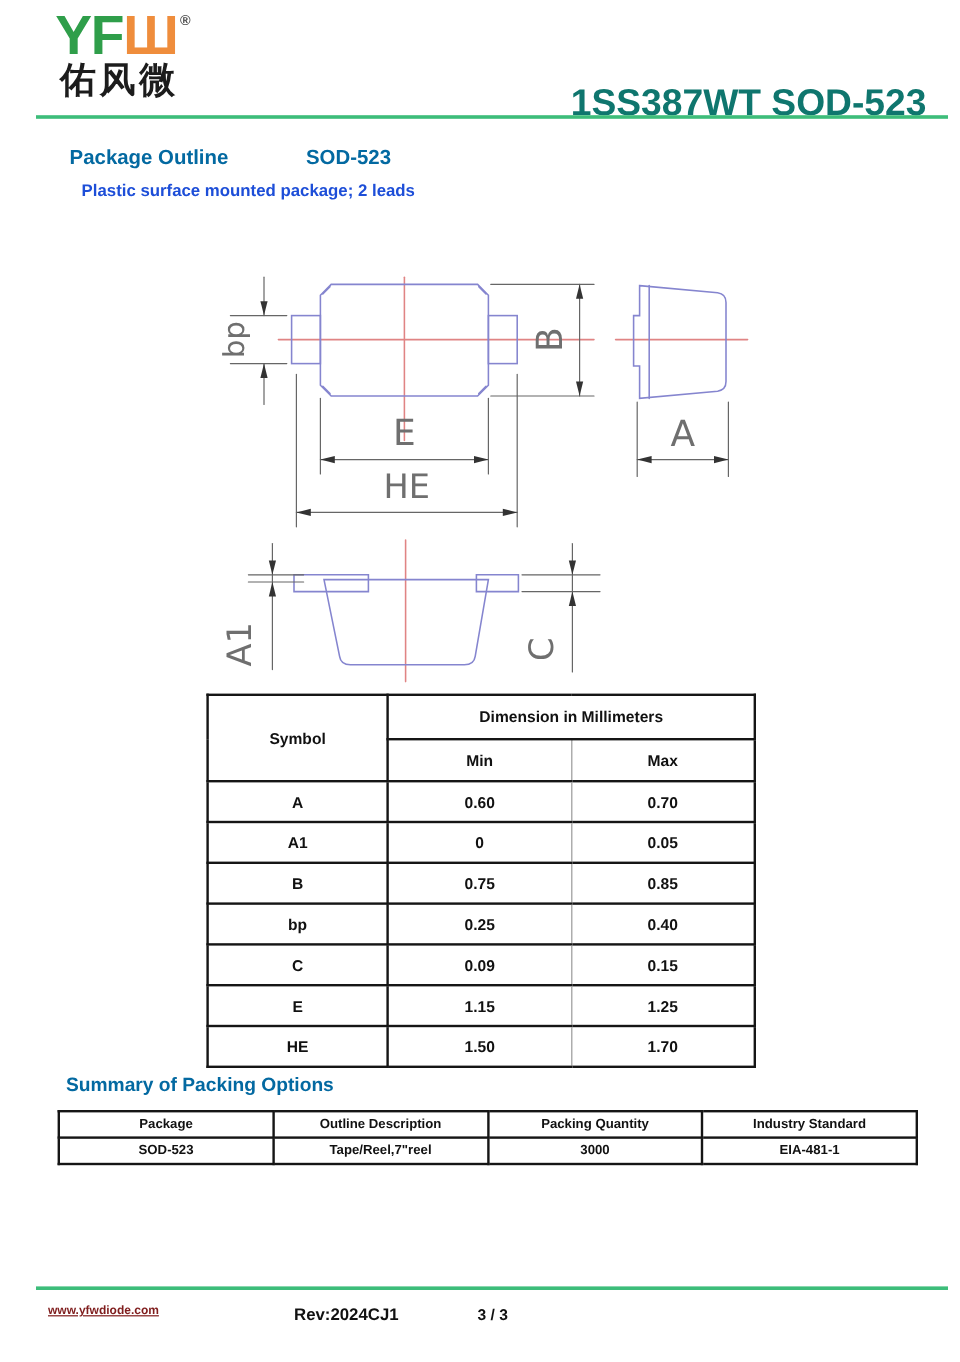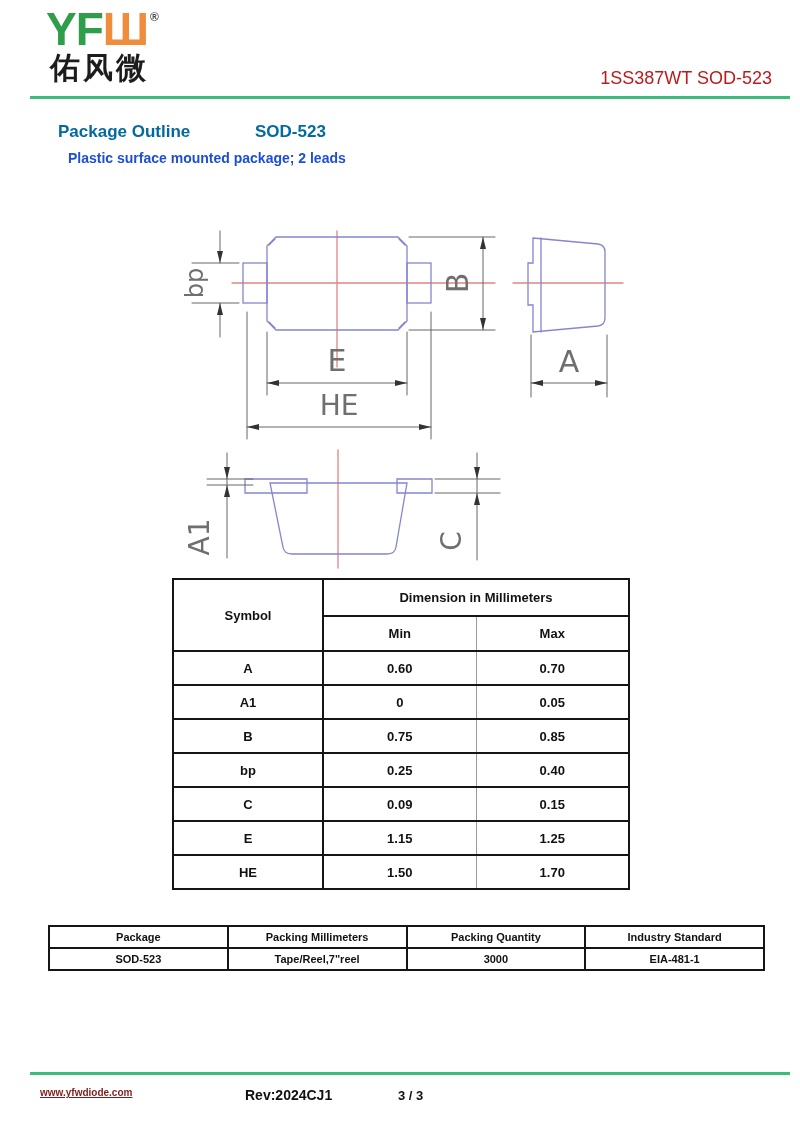--- a/index.html
+++ b/index.html
@@ -6,21 +6,21 @@
   .page{position:relative;width:800px;height:1135px;background:#ffffff;overflow:hidden;
         font-family:"Liberation Sans",sans-serif;color:#111;}
   .abs{position:absolute;}
 
   
   .logo-text{left:46px;top:6px;font-size:46px;font-weight:bold;letter-spacing:-1px;line-height:1;}
   .logo-green{color:#2f9e4a;}
   .logo-orange{color:#ef8d3c;}
   .logo-reg{left:150px;top:10px;font-size:12px;color:#4a4a4a;font-weight:bold;}
   .logo-cn{left:50px;top:53px;font-size:30px;font-weight:bold;color:#1c1c1c;letter-spacing:3px;line-height:1;}
-  .doc-title{right:28px;top:68px;font-size:18px;font-weight:normal;color:#b91c1c;}
+  .doc-title{right:28px;top:68px;font-size:31px;font-weight:bold;color:#0f766e;}
   .green-rule{left:30px;width:760px;height:3px;background:#3dbd7a;}
   .rule-top{top:96px;}
   .rule-footer{top:1072px;}
 
   
   .h-green{font-size:17px;font-weight:bold;color:#0369a1;}
   .pkg-outline{left:58px;top:122px;}
   .pkg-name{left:255px;top:122px;}
   .subtitle{left:68px;top:150px;font-size:14px;font-weight:bold;color:#1d4ed8;}
 
@@ -231,26 +231,27 @@
           </tr>
           <tr>
             <td>HE</td>
             <td class="thin-r">1.50</td>
             <td class="thin-l">1.70</td>
           </tr>
         </tbody>
     </table>
   </div>
 
+  <div class="abs h-green pack-heading">Summary of Packing Options</div>
   <div class="abs pack-wrap">
     <table class="pack">
       <thead>
           <tr>
             <th>Package</th>
-            <th>Packing Millimeters</th>
+            <th>Outline Description</th>
             <th>Packing Quantity</th>
             <th>Industry Standard</th>
           </tr>
         </thead>
       <tbody>
           <tr>
             <td>SOD-523</td>
             <td>Tape/Reel,7"reel</td>
             <td>3000</td>
             <td>EIA-481-1</td>

